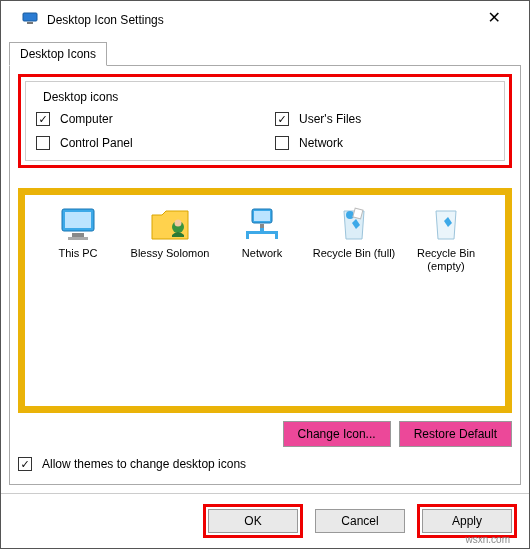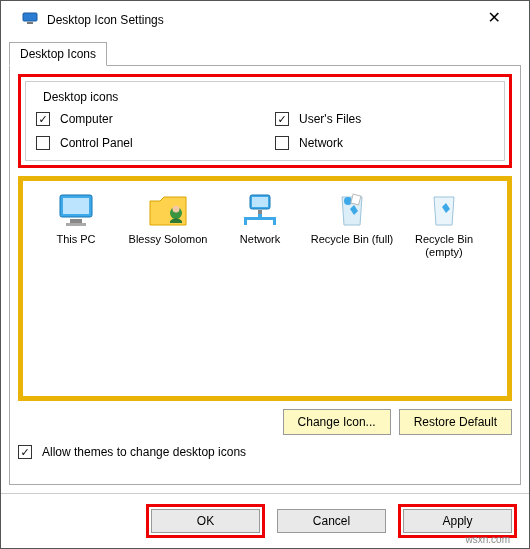--- a/index.html
+++ b/index.html
@@ -12,29 +12,29 @@
     .tabs { padding: 8px 8px 0 8px; }
     .tab { display: inline-block; border: 1px solid #aaa; border-bottom: 1px solid #fff; padding: 4px 10px; background: #fff; position: relative; top: 1px; }
     .tab-body { border: 1px solid #aaa; margin: 0 8px 8px 8px; padding: 8px; flex: 1; display: flex; flex-direction: column; }
     .fieldset-wrap { border: 3px solid #e00; padding: 4px; }
     .fieldset { border: 1px solid #ccc; padding: 8px 10px 10px 10px; }
     .legend-text { margin: -14px 0 8px 4px; background: #fff; display: inline-block; padding: 0 3px; }
     .check-grid { display: grid; grid-template-columns: 1fr 1fr; gap: 10px 20px; }
     .checkrow { display: flex; align-items: center; gap: 10px; }
     .chk { width: 14px; height: 14px; border: 1px solid #333; display: inline-flex; align-items: center; justify-content: center; font-size: 11px; line-height: 1; }
     .chk.checked::after { content: "✓"; }
-    .icon-panel { border: 5px solid #eab308; margin-top: 8px; padding: 10px; height: 225px; }
+    .icon-panel { border: 7px solid #eab308; margin-top: 20px; padding: 10px; height: 225px; }
     .icon-row { display: flex; gap: 6px; }
     .icon-cell { width: 86px; text-align: center; }
     .icon-img { width: 44px; height: 38px; margin: 0 auto 4px auto; display: flex; align-items: center; justify-content: center; }
     .icon-label { font-size: 11px; line-height: 1.2; }
     .btn-row { display: flex; justify-content: flex-end; gap: 8px; margin-top: 8px; }
-    .btn { border: 1px solid #999; background: #fef9c3; padding: 5px 14px; min-width: 100px; text-align: center; cursor: pointer; }
+    .btn { border: 1px solid #999; background: #ec4899; padding: 5px 14px; min-width: 100px; text-align: center; cursor: pointer; }
     .bottom-bar { display: flex; justify-content: flex-end; align-items: center; gap: 12px; padding: 10px 12px; border-top: 1px solid #ccc; }
-    .bottom-btn { border: 1px solid #999; background: #e9e9e9; padding: 4px 0; width: 109px; text-align: center; cursor: pointer; }
+    .bottom-btn { border: 1px solid #999; background: #e9e9e9; padding: 4px 0; width: 90px; text-align: center; cursor: pointer; }
     .red-frame { border: 3px solid #e00; padding: 2px; }
     .watermark { position: absolute; right: 20px; bottom: 4px; font-size: 10px; color: #888; }
     .allow-row { margin-top: 10px; display: flex; align-items: center; gap: 10px; }
     svg { display: block; }
   </style>
 </head>
 <body>
 
 <div class="window">
   <div class="titlebar">

